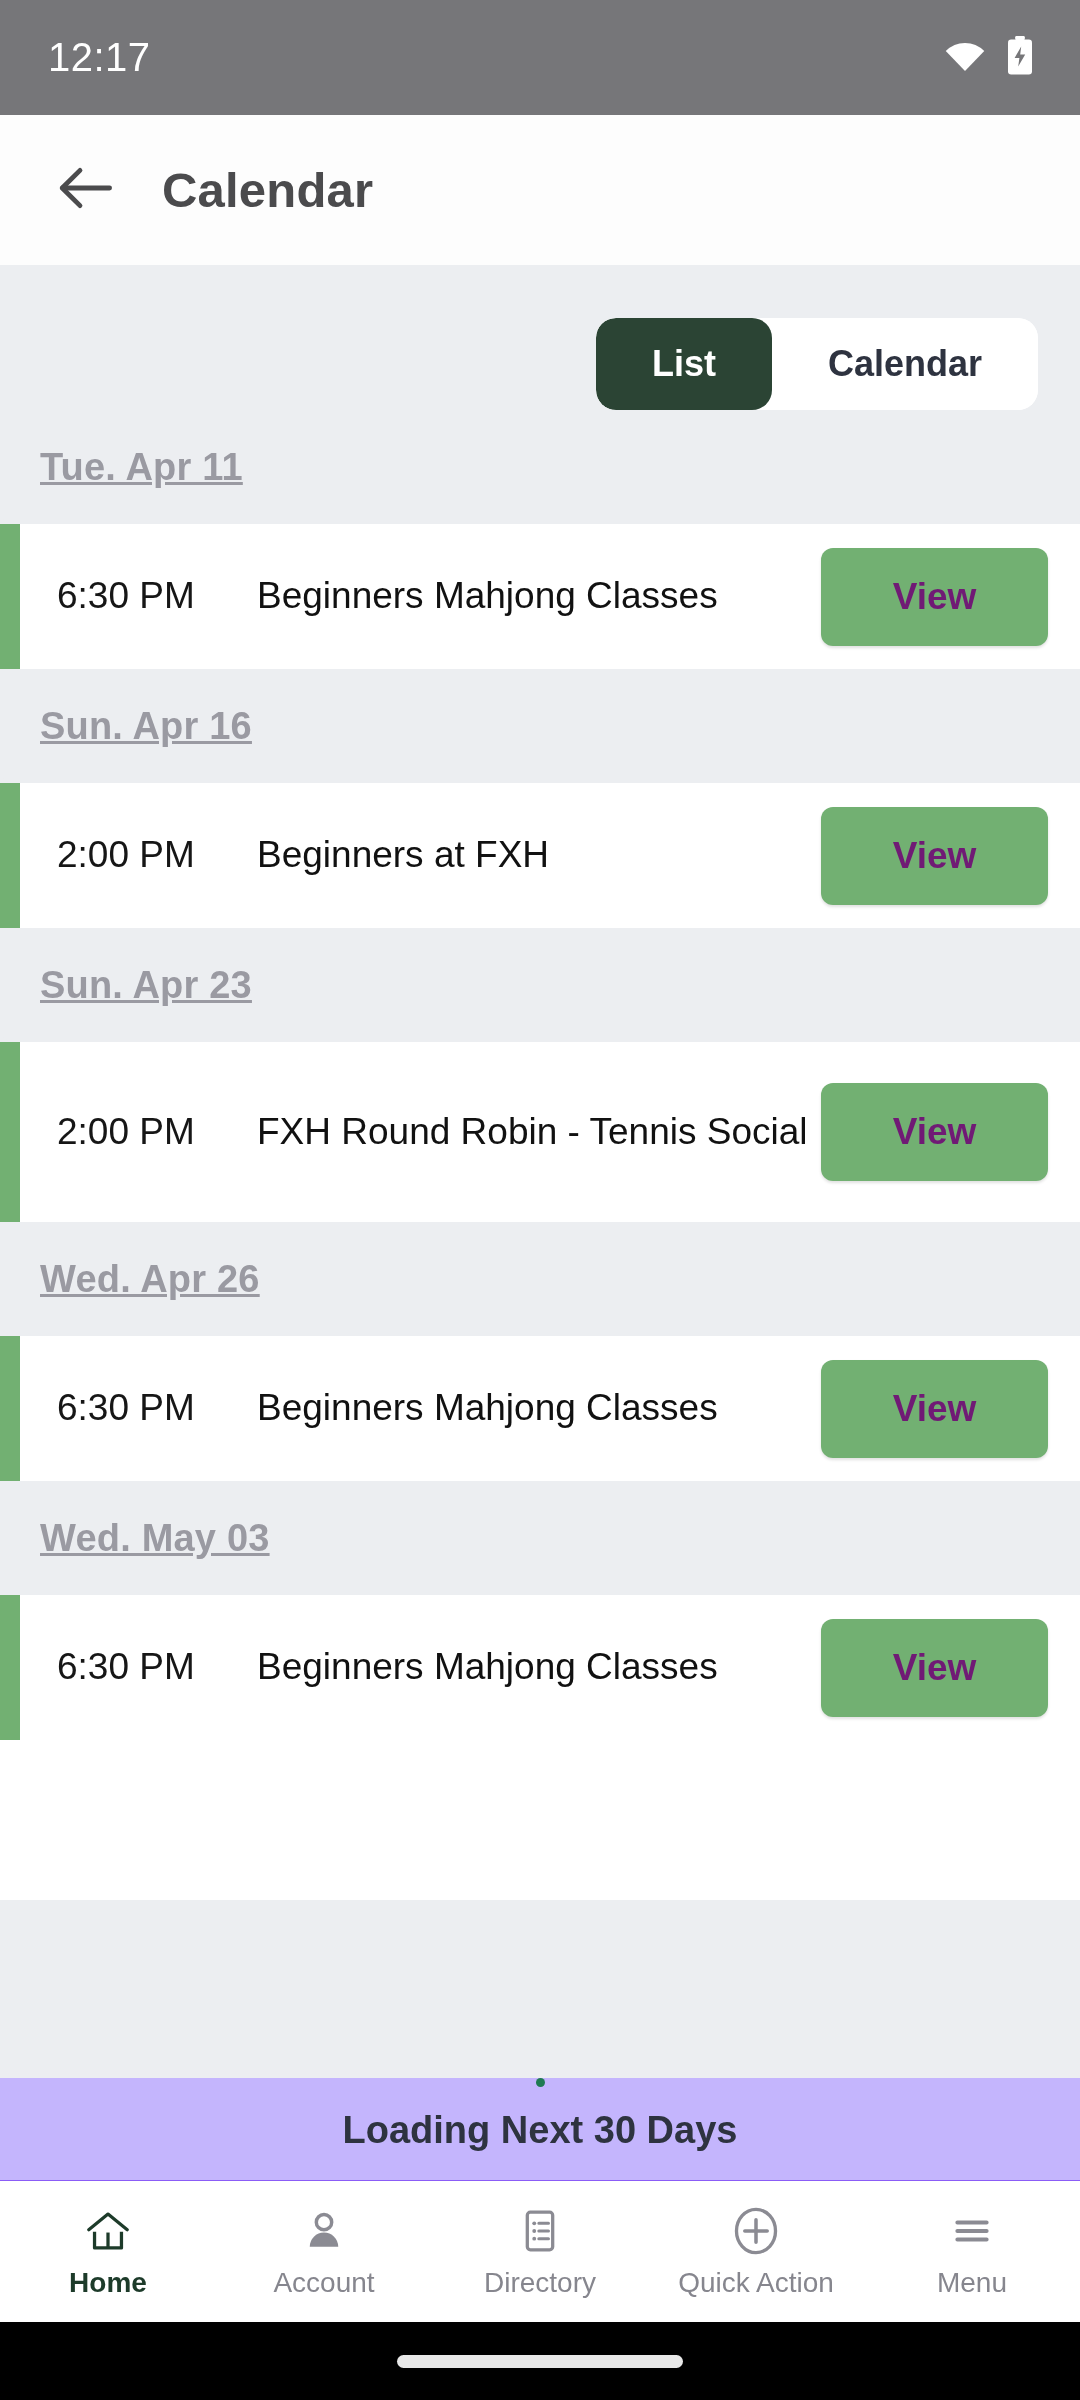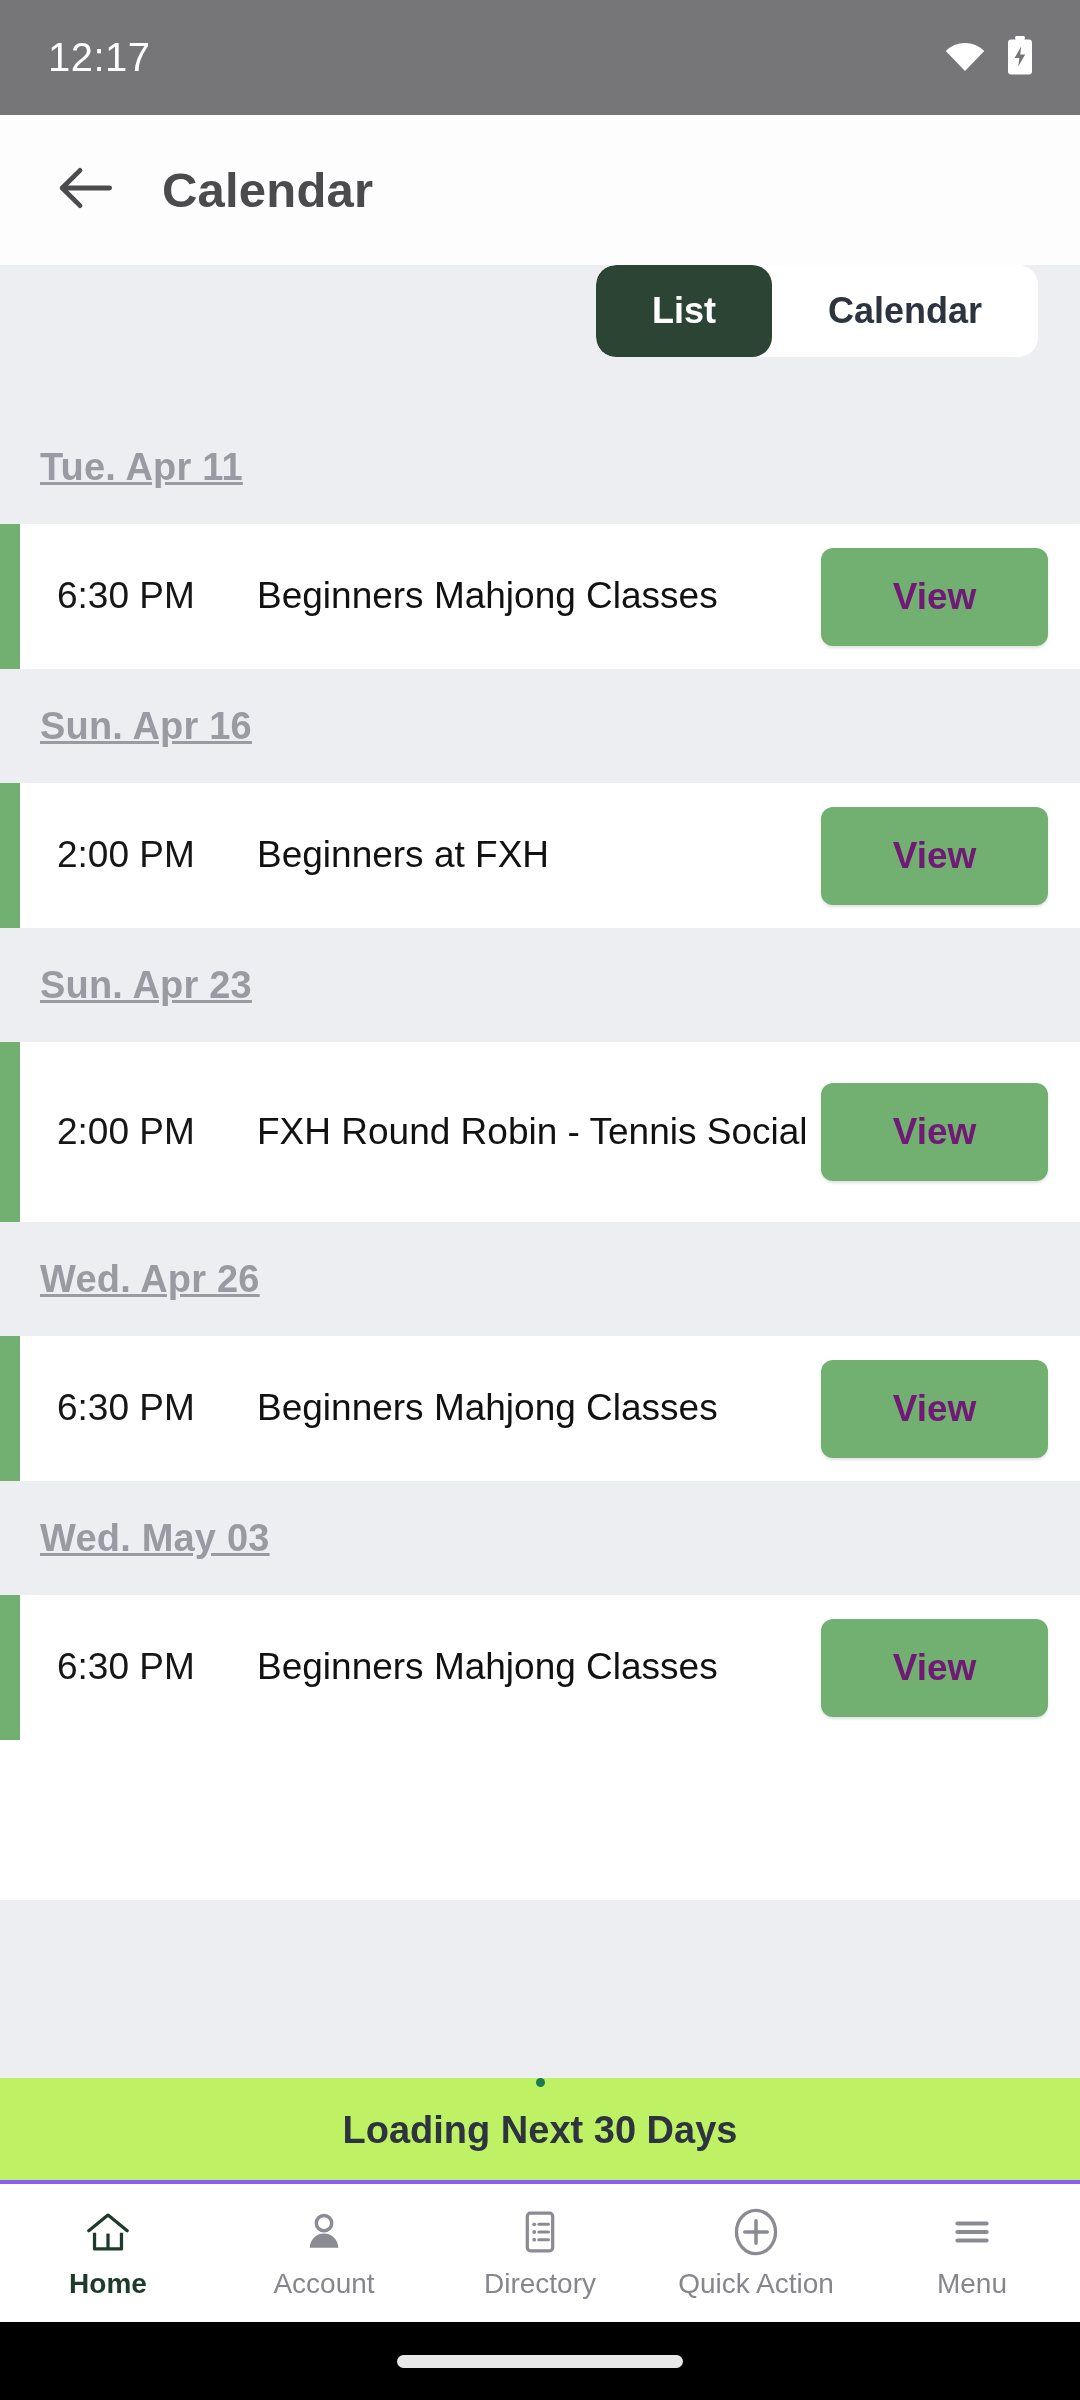--- a/index.html
+++ b/index.html
@@ -73,21 +73,21 @@
     flex: 1 1 auto;
     background: #eceef1;
     position: relative;
     overflow: hidden;
   }
 
   
   .toggle-row {
     height: 145px;
     display: flex;
-    align-items: flex-start;
+    align-items: flex-end;
     justify-content: flex-end;
     padding-right: 42px;
   }
   .segmented {
     display: flex;
     background: #ffffff;
     border-radius: 20px;
     height: 92px;
     align-items: center;
     overflow: hidden;
@@ -175,21 +175,21 @@
     align-items: center;
     justify-content: center;
     color: #701a75;
     font-size: 37px;
     font-weight: 700;
     box-shadow: 0 2px 3px rgba(0,0,0,0.12);
   }
 
   
   .loading-wrap {
-    background: #bef264;
+    background: #c4b5fd;
     position: absolute;
     left: 0; right: 0;
     bottom: 0;
     padding-bottom: 28px;
     display: flex;
     flex-direction: column;
     align-items: center;
   }
   .spinner-dot {
     width: 9px;
@@ -206,21 +206,21 @@
 
   .filler { background:#ffffff; }
 
   
   .bottomnav {
     flex: 0 0 auto;
     height: 142px;
     background: #ffffff;
     display: flex;
     align-items: center;
-    border-top: 4px solid #8b5cf6;
+    border-top: 1px solid #8b5cf6;
   }
   .navitem {
     flex: 1 1 0;
     display: flex;
     flex-direction: column;
     align-items: center;
     justify-content: center;
     gap: 10px;
   }
   .navicon { height: 52px; display: flex; align-items: center; justify-content: center; }

